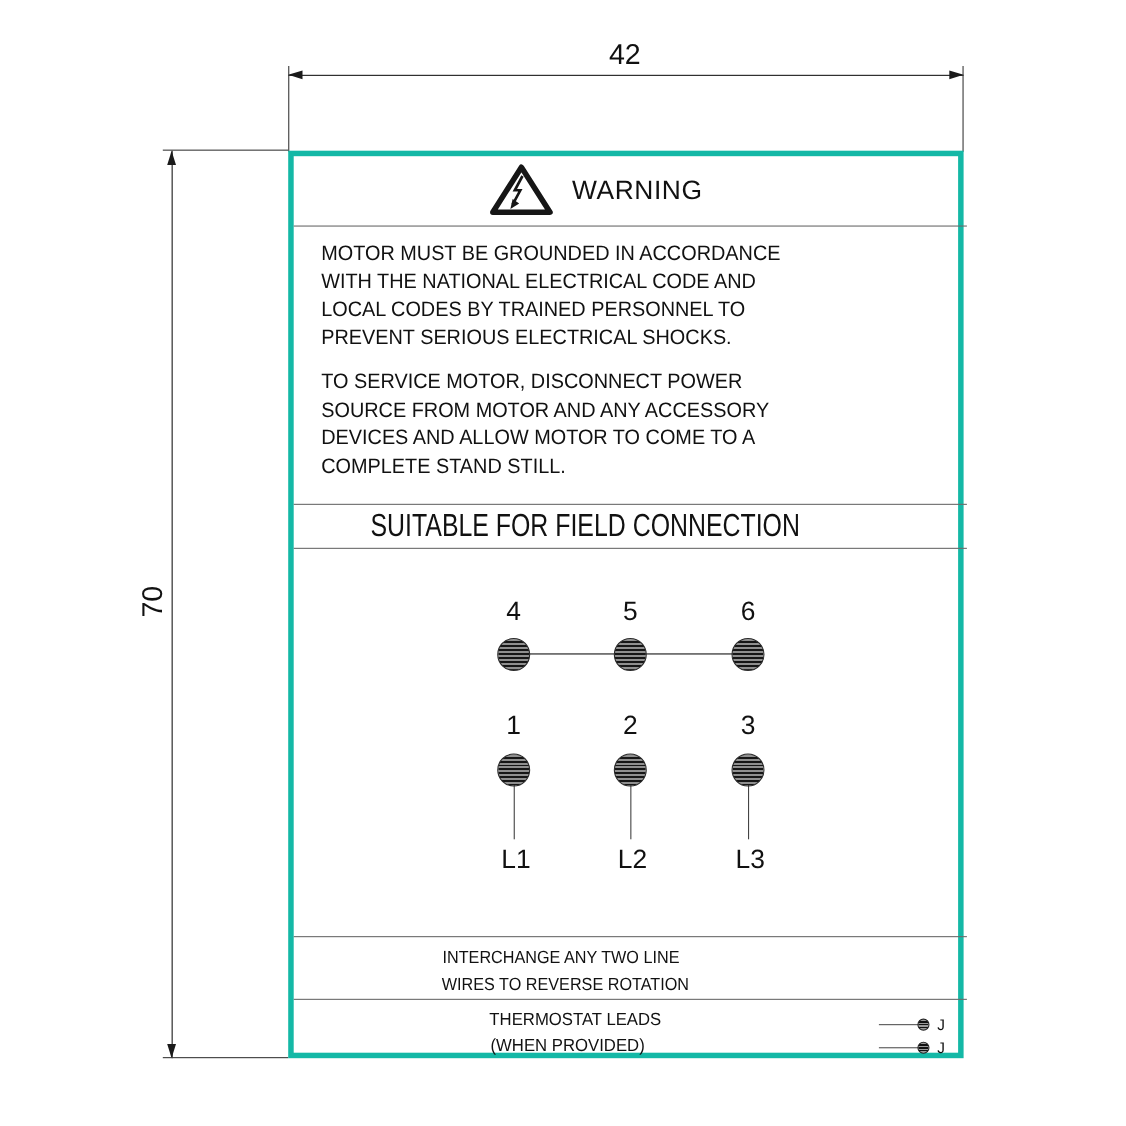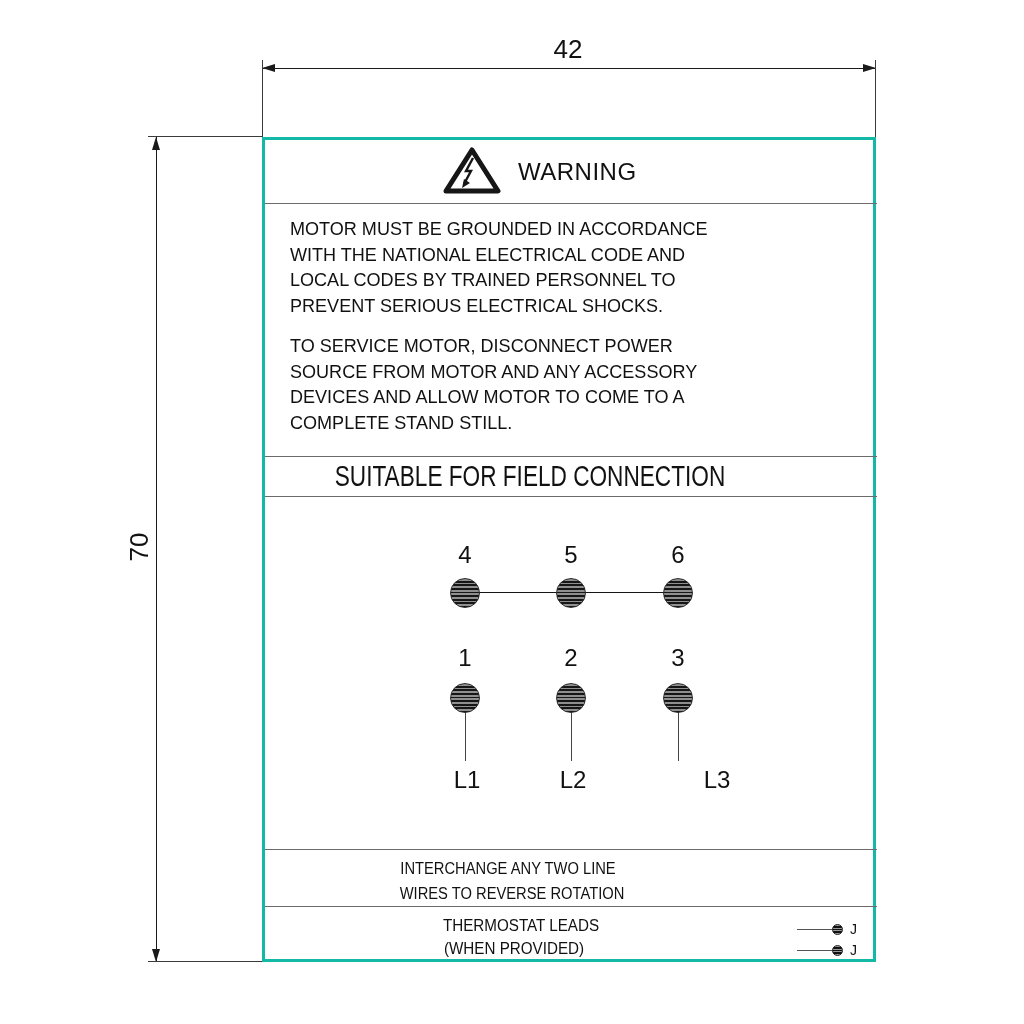--- a/index.html
+++ b/index.html
@@ -5,21 +5,21 @@
   html,body{margin:0;padding:0;background:#fff;}
   #canvas{position:relative;width:1024px;height:1024px;background:#ffffff;overflow:hidden;
           font-family:"Liberation Sans",sans-serif;color:#111;}
   .abs{position:absolute;}
   .t{white-space:nowrap;color:#111;}
   .hline{position:absolute;height:1px;background:#6b6b6b;}
   .vline{position:absolute;width:1px;background:#6b6b6b;}
   .dimline{background:#1a1a1a;}
   .extline{background:#3a3a3a;}
   .box{position:absolute;left:262px;top:137px;width:614px;height:825px;
-       border:3px solid #14b8a6;box-sizing:border-box;}
+       border:5px solid #14b8a6;box-sizing:border-box;}
   .divider{position:absolute;left:0;width:612px;height:1px;background:#6b6b6b;}
   .ctr{transform:translateX(-50%);}
   .terminal{position:absolute;width:30px;height:30px;border-radius:50%;
     background:repeating-linear-gradient(to bottom,#8f8f8f 0 1.8px,#161616 1.8px 3.6px);
     border:1px solid #2a2a2a;box-sizing:border-box;}
   .jterminal{position:absolute;width:11px;height:11px;border-radius:50%;
     background:repeating-linear-gradient(to bottom,#9a9a9a 0 1.2px,#111 1.2px 2.6px);
     border:1px solid #222;box-sizing:border-box;}
   .arrow{position:absolute;width:0;height:0;}
   .a-left{border-top:4px solid transparent;border-bottom:4px solid transparent;border-right:13px solid #1a1a1a;}
@@ -93,21 +93,21 @@
     <div class="abs t termnum ctr" style="left:306px;top:504px;">2</div>
     <div class="abs t termnum ctr" style="left:413px;top:504px;">3</div>
     <div class="vline" style="left:200px;top:560px;height:61px;background:#444;"></div>
     <div class="vline" style="left:306px;top:560px;height:61px;background:#444;"></div>
     <div class="vline" style="left:413px;top:560px;height:61px;background:#444;"></div>
     <div class="terminal" style="left:185px;top:543px;"></div>
     <div class="terminal" style="left:291px;top:543px;"></div>
     <div class="terminal" style="left:398px;top:543px;"></div>
     <div class="abs t termnum ctr" style="left:202px;top:626px;">L1</div>
     <div class="abs t termnum ctr" style="left:308px;top:626px;">L2</div>
-    <div class="abs t termnum ctr" style="left:415px;top:626px;margin-left:37px;">L3</div>
+    <div class="abs t termnum ctr" style="left:415px;top:626px;">L3</div>
 
     <div class="abs t bandtxt" style="left:243px;top:720px;transform:translateX(-50%) scaleX(0.92);">INTERCHANGE ANY TWO LINE</div>
     <div class="abs t bandtxt" style="left:247px;top:745px;transform:translateX(-50%) scaleX(0.92);">WIRES TO REVERSE ROTATION</div>
 
     <div class="abs t bandtxt" style="left:256px;top:777px;transform:translateX(-50%) scaleX(0.95);">THERMOSTAT LEADS</div>
     <div class="abs t bandtxt" style="left:249px;top:800px;transform:translateX(-50%) scaleX(0.95);">(WHEN PROVIDED)</div>
 
     <div class="hline" style="left:532px;top:789px;width:36px;background:#555;"></div>
     <div class="jterminal" style="left:567px;top:784px;"></div>
     <div class="abs t" style="left:585px;top:781px;font-size:14px;">J</div>

